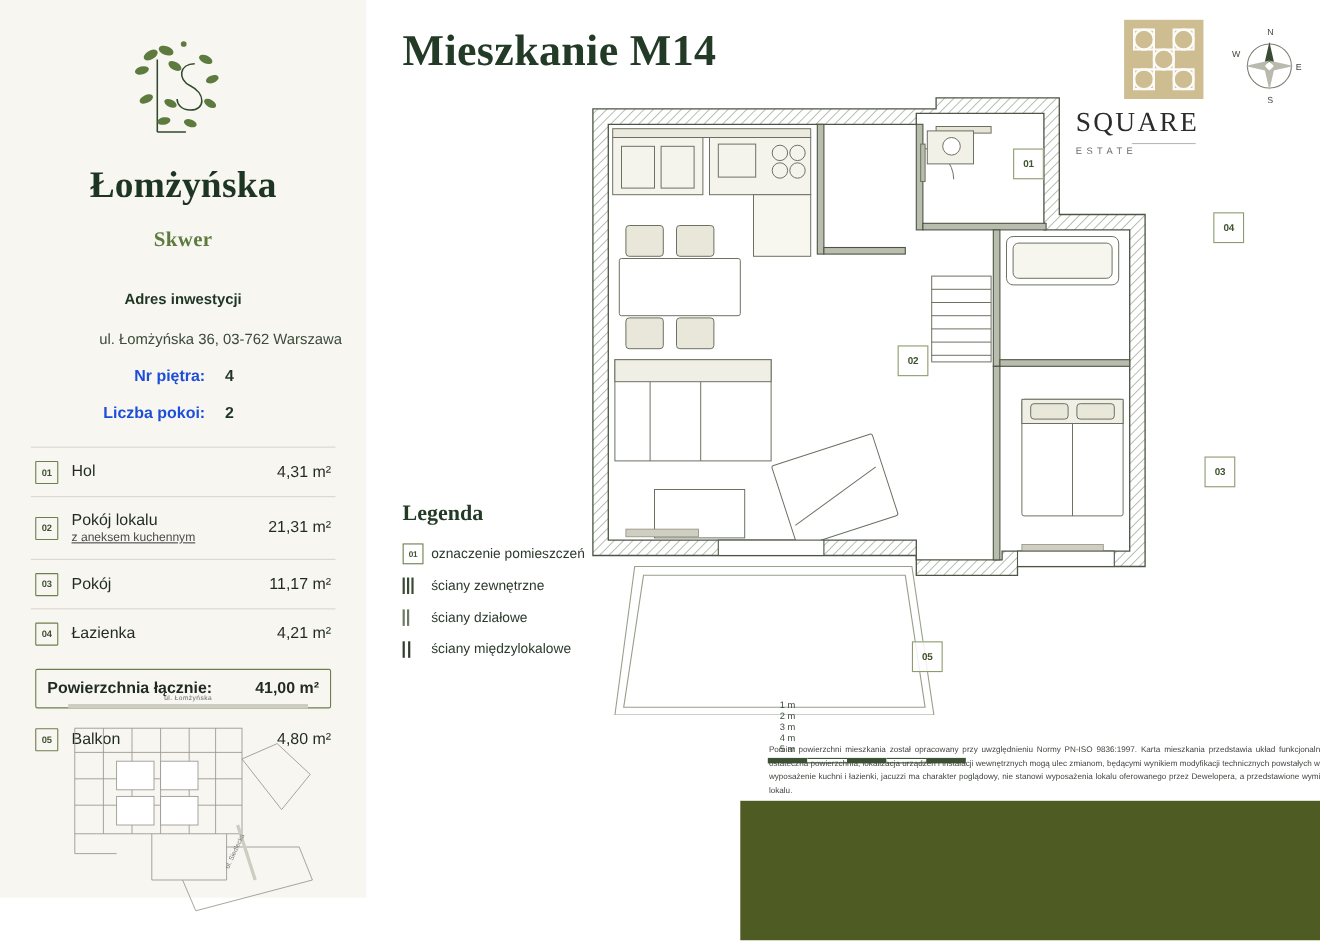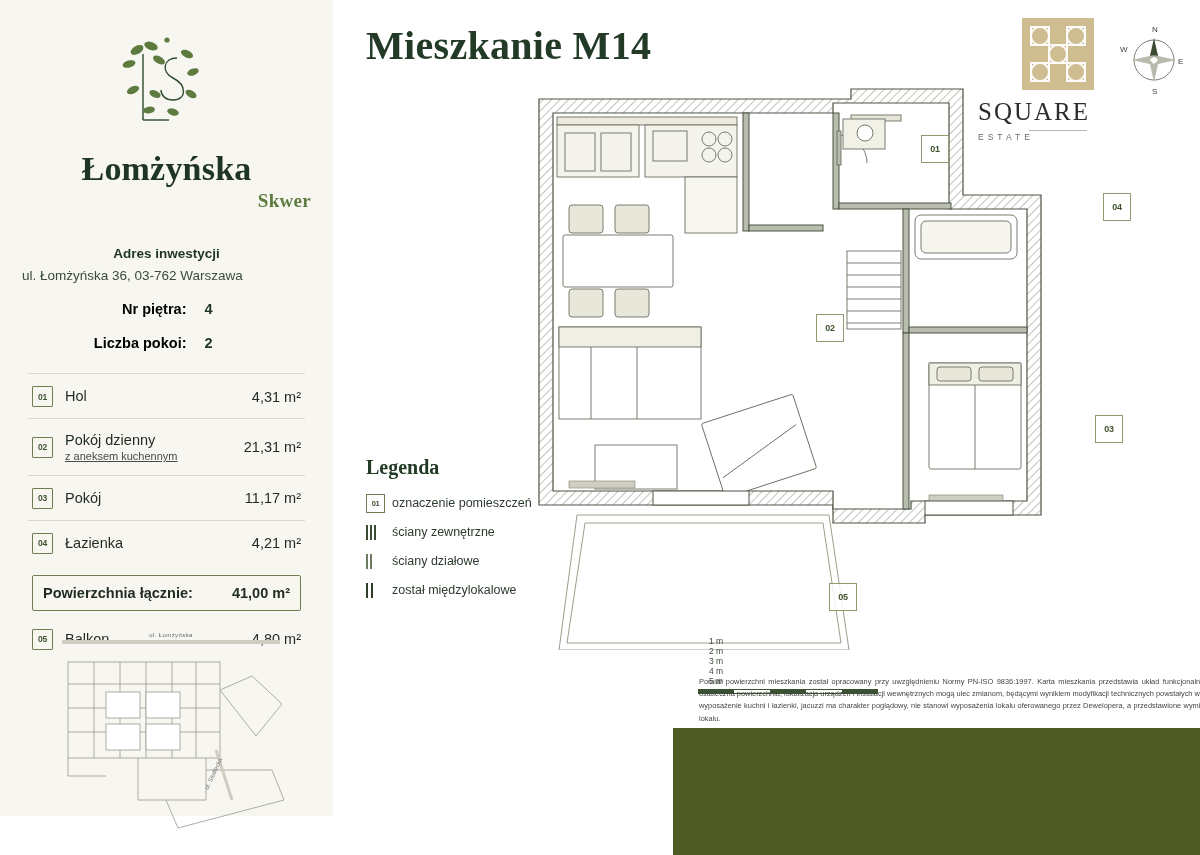--- a/index.html
+++ b/index.html
@@ -44,53 +44,53 @@
   .brand-name {
     text-align: center;
     font-family: "Liberation Serif", serif;
     font-size: 34px;
     font-weight: 700;
     color: #1e3524;
     letter-spacing: 0.2px;
     margin-top: 6px;
   }
   .brand-sub {
-    text-align: right;
+    text-align: center;
     font-family: "Liberation Serif", serif;
     font-size: 19px;
     font-weight: 700;
     color: #5d7a3f;
-    margin-top: 2px;
+    margin-top: 20px;
     letter-spacing: 0.3px;
   }
 
   .addr-title {
     text-align: center;
     font-size: 13.5px;
     font-weight: bold;
     color: #1e3524;
     margin-top: 34px;
   }
   .addr-line {
-    text-align: left;
+    text-align: right;
     font-size: 13.5px;
     color: #3b4a3a;
-    margin-top: 7px;
+    margin-top: 22px;
   }
 
   .meta-row {
     display: flex;
     justify-content: center;
     align-items: baseline;
     margin-top: 18px;
     font-size: 14.5px;
   }
   .meta-row .k {
     font-weight: bold;
-    color: #000000;
+    color: #1d4ed8;
     text-align: right;
     width: 118px;
   }
   .meta-row .v {
     font-weight: bold;
     color: #1e3524;
     width: 60px;
     text-align: left;
     padding-left: 18px;
   }
@@ -394,21 +394,21 @@
         <div class="badge">01</div>
         <div class="room-name">
           <span>Hol</span>
         </div>
         <div class="room-area">4,31 m²</div>
       </div>
 
       <div class="room">
         <div class="badge">02</div>
         <div class="room-name">
-          <span>Pokój dzienny</span>
+          <span>Pokój lokalu</span>
           <span class="sub">z aneksem kuchennym</span>
         </div>
         <div class="room-area">21,31 m²</div>
       </div>
 
       <div class="room">
         <div class="badge">03</div>
         <div class="room-name">
           <span>Pokój</span>
         </div>
@@ -647,21 +647,21 @@
         <div>ściany działowe</div>
       </div>
 
       <div class="legend-row">
         <div class="legend-ic">
           <div class="wall-mid">
               <i></i>
               <i></i>
             </div>
         </div>
-        <div>został międzylokalowe</div>
+        <div>ściany międzylokalowe</div>
       </div>
     </div>
 
     <div class="scalebar">
       <div class="scale-labels">
         <span>1 m</span>
         <span>2 m</span>
         <span>3 m</span>
         <span>4 m</span>
         <span>5 m</span>

